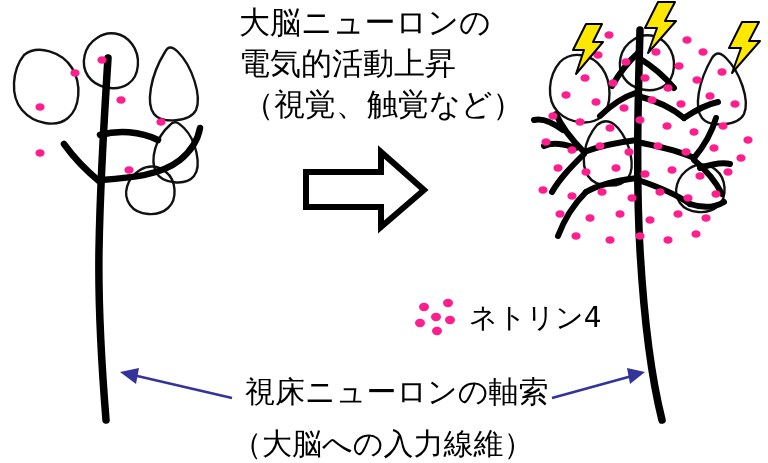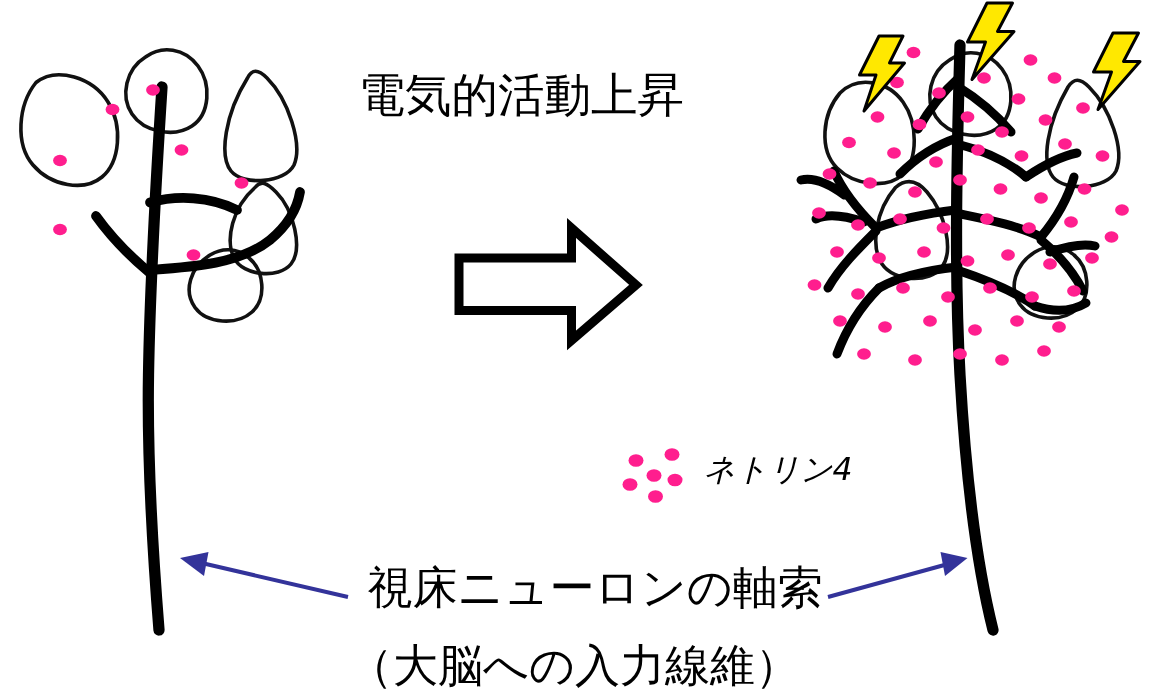--- a/index.html
+++ b/index.html
@@ -27,21 +27,21 @@
   .txt {
     position: absolute;
     color: #000000;
     white-space: nowrap;
     font-weight: 400;
     letter-spacing: 0px;
   }
   #title-l1 { left: 239px; top: 2px;  font-size: 31px; }
   #title-l2 { left: 239px; top: 43px; font-size: 31px; text-align: center; }
   #title-l3 { left: 243px; top: 84px; font-size: 31px; }
-  #legend-label { left: 469px; top: 299px; font-size: 21px; font-style: italic; }
+  #legend-label { left: 469px; top: 299px; font-size: 28px; }
   #cap-l1 { left: 245px; top: 372px; font-size: 30px; }
   #cap-l2 { left: 232px; top: 424px; font-size: 30px; }
 </style>
 </head>
 <body>
 
 <div id="stage">
 
   <svg id="canvas" viewBox="0 0 768 463">
 
@@ -197,20 +197,22 @@
         <line x1="232" y1="398" x2="133" y2="375" stroke-width="2.6"></line>
         <path d="M120 372 L139 368 L136 384 Z" stroke="none"></path>
       </g>
       <g>
         <line x1="552" y1="398" x2="632" y2="376" stroke-width="2.6"></line>
         <path d="M645 372 L627 368 L630 384 Z" stroke="none"></path>
       </g>
     </g>
   </svg>
 
+  <div class="txt" id="title-l1">大脳ニューロンの</div>
   <div class="txt" id="title-l2">電気的活動上昇</div>
+  <div class="txt" id="title-l3">（視覚、触覚など）</div>
 
   <div class="txt" id="legend-label">ネトリン4</div>
 
   <div class="txt" id="cap-l1">視床ニューロンの軸索</div>
   <div class="txt" id="cap-l2">（大脳への入力線維）</div>
 
 </div>
 
 </body></html>

